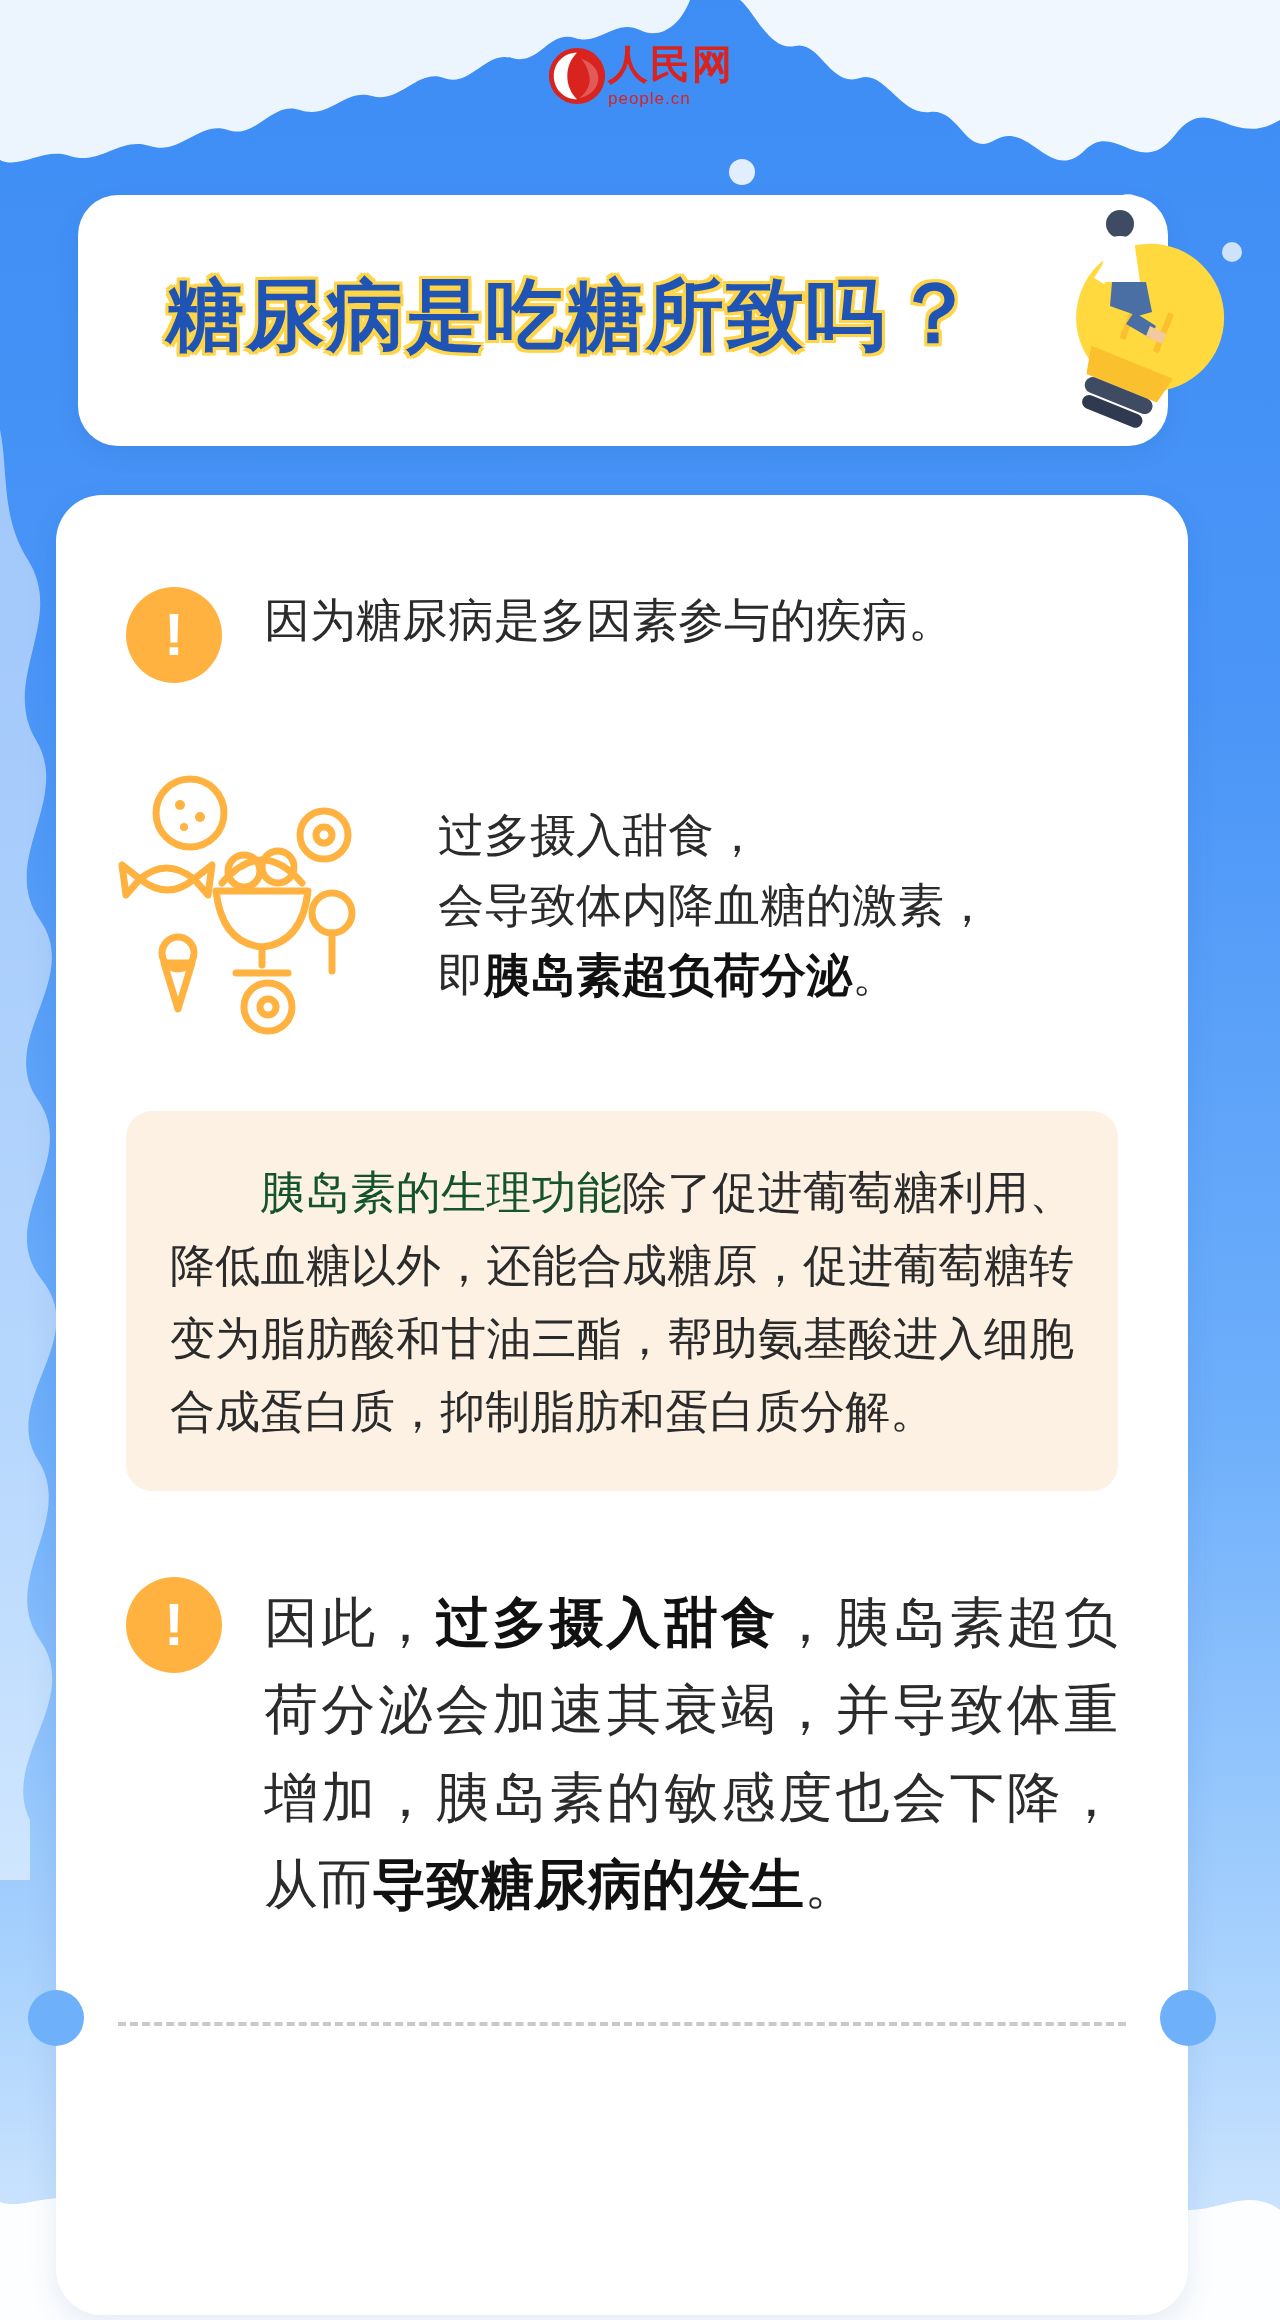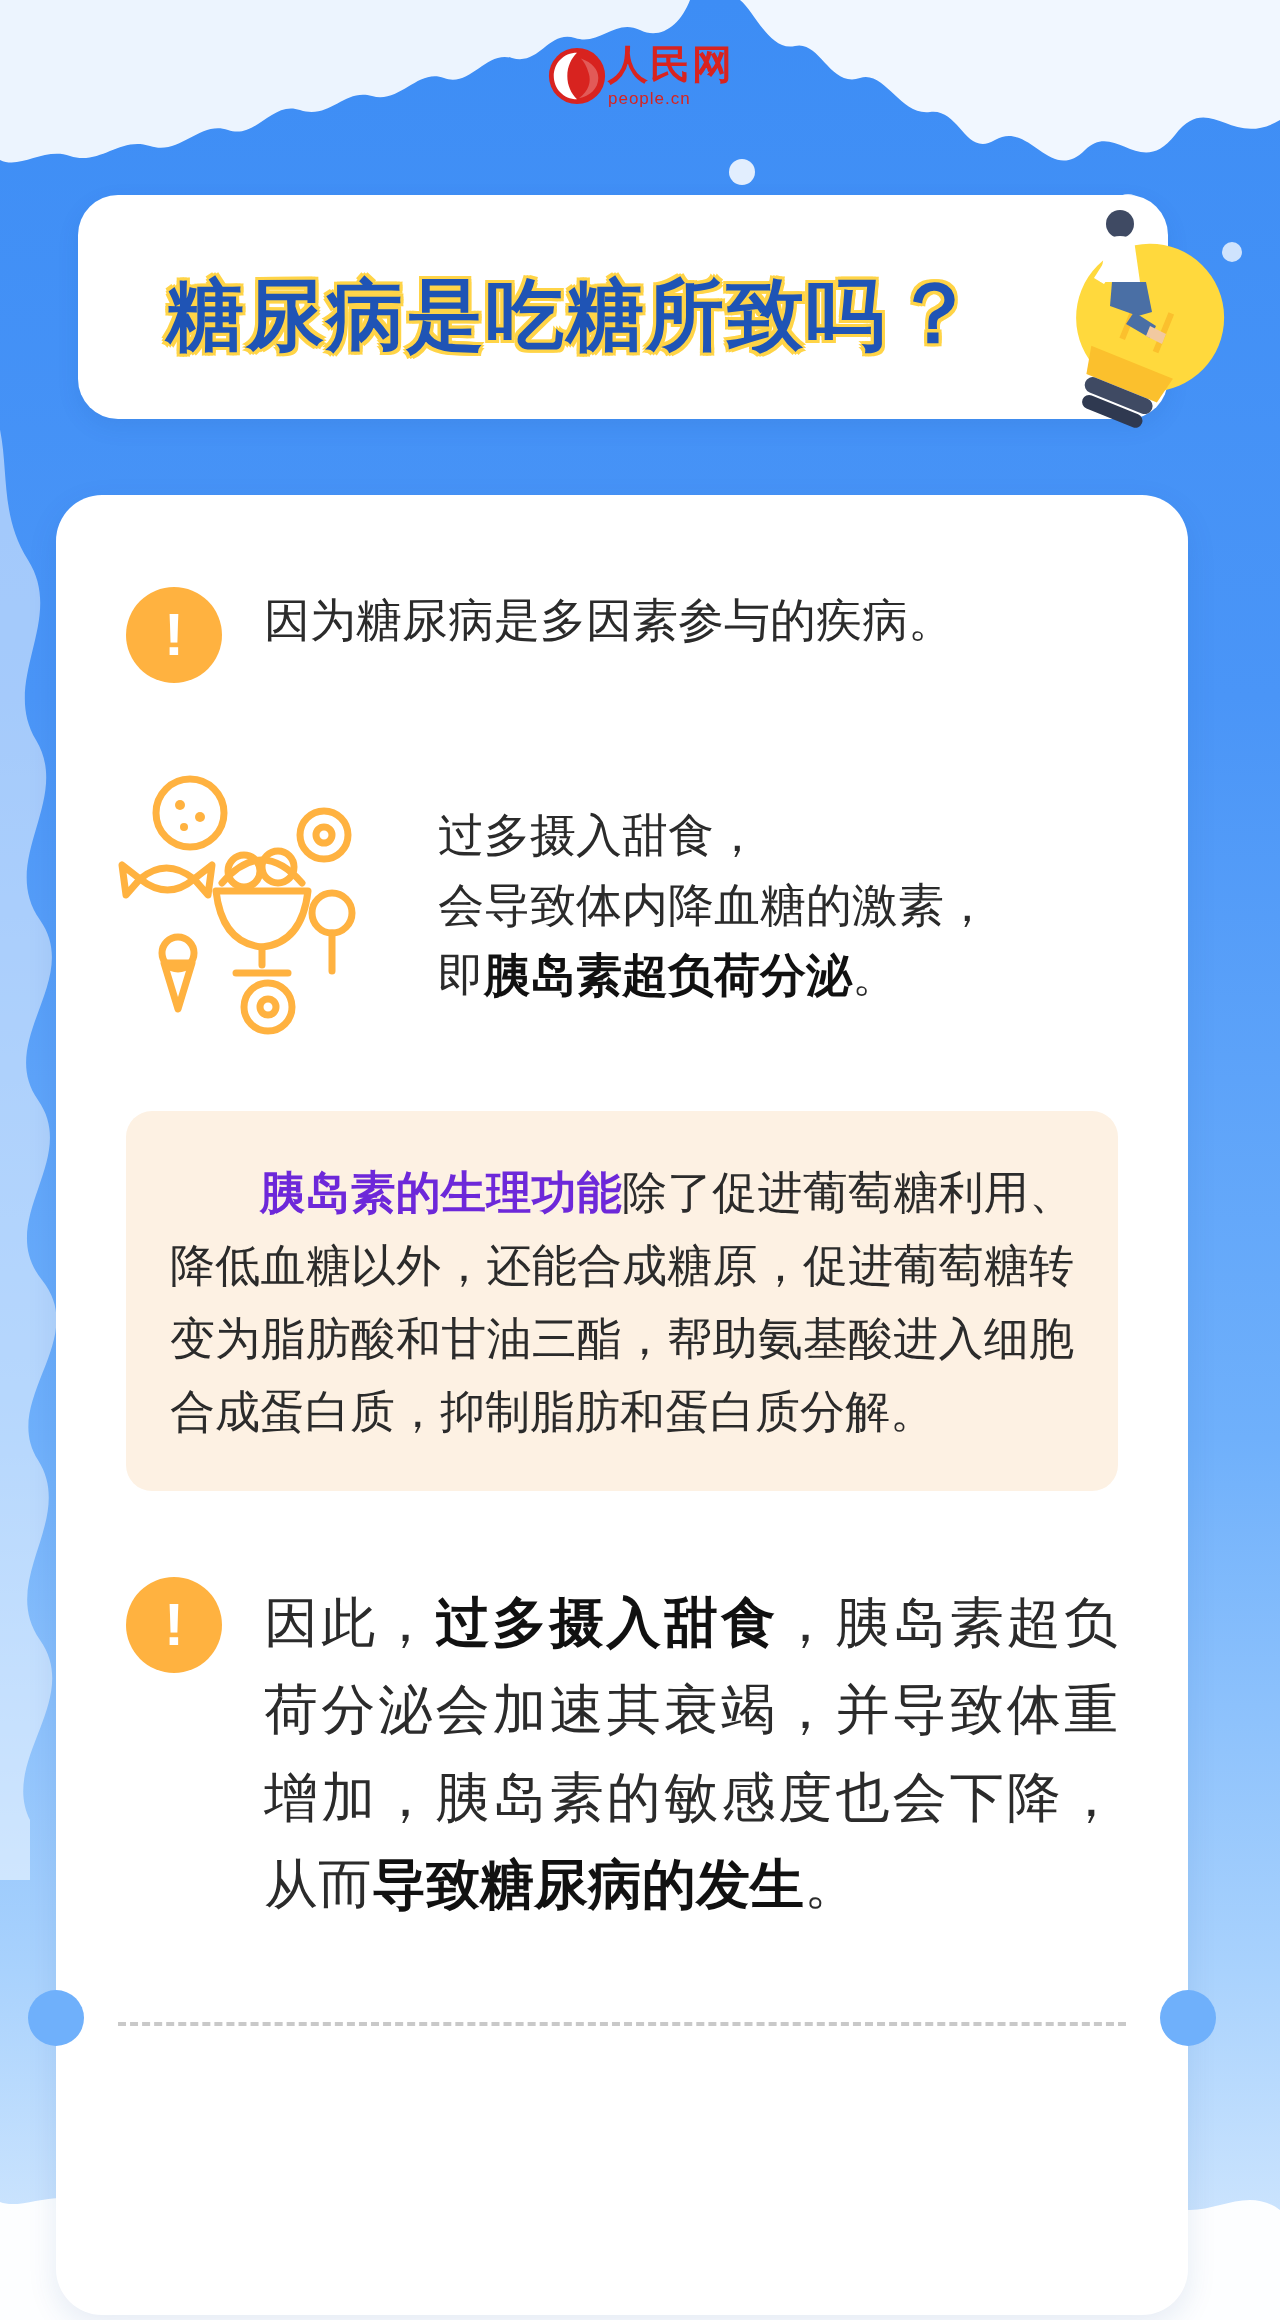--- a/index.html
+++ b/index.html
@@ -81,21 +81,21 @@
     margin-top: 6px;
     font-family: Liberation Sans, sans-serif;
   }
 
   
   .title-card {
     position: absolute;
     top: 195px;
     left: 78px;
     width: 1090px;
-    height: 224px;
+    height: 251px;
     background: #ffffff;
     border-radius: 40px;
     box-shadow: 0 8px 22px rgba(20,70,150,0.10);
     z-index: 3;
   }
   .title-text {
     position: absolute;
     top: 62px;
     left: 88px;
     font-size: 78px;
@@ -220,22 +220,22 @@
   .panel p {
     margin: 0;
     font-size: 45px;
     line-height: 1.62;
     color: #2b2b2b;
     text-align: justify;
     text-indent: 90px;
     font-family: "DejaVu Sans", sans-serif;
   }
   .panel p b {
-    font-weight: bold;
-    color: #6d28d9;
+    font-weight: normal;
+    color: #14532d;
   }
 
   
   .last-row {
     padding-top: 86px;
   }
   .last-text {
     font-size: 54px;
     line-height: 1.62;
     color: #2b2b2b;

